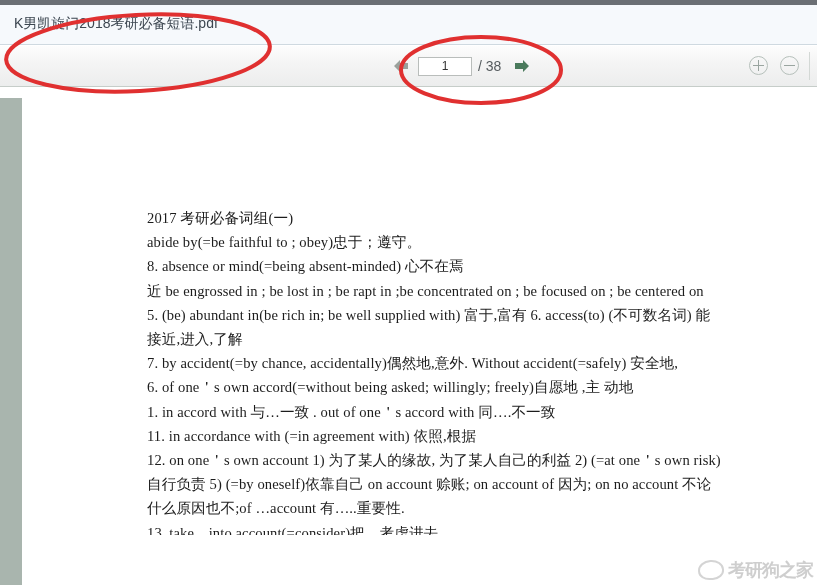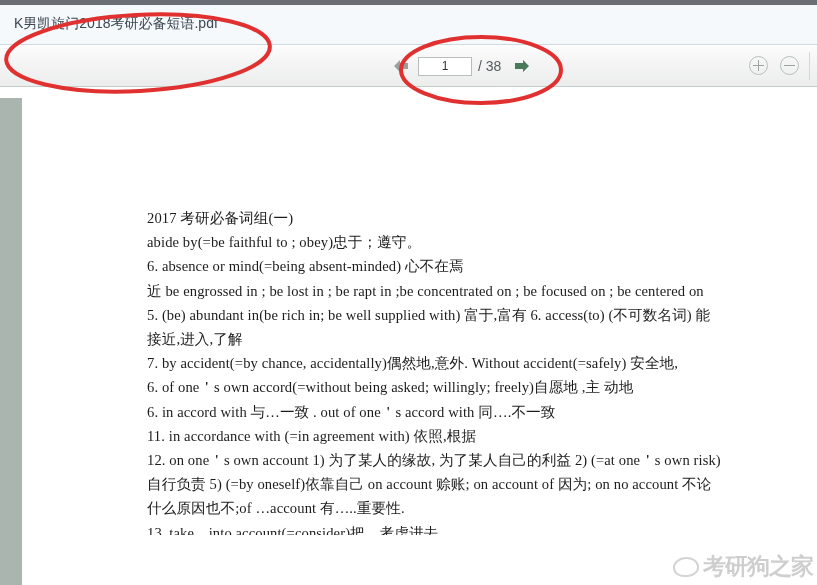--- a/index.html
+++ b/index.html
@@ -179,21 +179,21 @@
   }
   .wm-mark {
     width: 26px; height: 20px;
     border: 2px solid #9a9a9a;
     border-radius: 50% 50% 45% 45%;
     box-sizing: border-box;
     transform: rotate(-4deg);
   }
   .wm-text {
     font-family: "DejaVu Sans", sans-serif;
-    font-size: 23px;
+    font-size: 18px;
     color: #8d8d8d;
     font-weight: bold;
     letter-spacing: -1px;
     white-space: nowrap;
   }
 
   
   .annot-layer {
     position: absolute;
     left: 0; top: 0;
@@ -247,27 +247,27 @@
 
   <div class="viewer">
 
     <div class="side-rail"></div>
 
     <div class="page-sheet">
 
       <div class="doc-body">
         <div class="doc-line">2017 考研必备词组(一)</div>
         <div class="doc-line">abide by(=be faithful to ; obey)忠于；遵守。</div>
-        <div class="doc-line">6. absence or mind(=being absent-minded)  心不在焉</div>
+        <div class="doc-line">8. absence or mind(=being absent-minded)  心不在焉</div>
         <div class="doc-line">近 be engrossed in ; be lost in ; be rapt in ;be concentrated on  ; be focused on ; be centered on</div>
         <div class="doc-line">5. (be) abundant in(be rich in; be well supplied with)  富于,富有   6. access(to) (不可数名词)  能</div>
         <div class="doc-line">接近,进入,了解</div>
         <div class="doc-line">7. by accident(=by chance, accidentally)偶然地,意外. Without accident(=safely)  安全地,</div>
         <div class="doc-line">6. of one＇s own accord(=without being asked; willingly; freely)自愿地 ,主  动地</div>
-        <div class="doc-line">6. in accord with  与…一致 . out of one＇s accord with  同….不一致</div>
+        <div class="doc-line">1. in accord with  与…一致 . out of one＇s accord with  同….不一致</div>
         <div class="doc-line">11. in accordance with (=in agreement with)  依照,根据</div>
         <div class="doc-line">12. on one＇s own account   1)  为了某人的缘故, 为了某人自己的利益   2) (=at one＇s own risk)</div>
         <div class="doc-line">自行负责   5) (=by oneself)依靠自己   on account  赊账; on account of  因为; on no account  不论</div>
         <div class="doc-line">什么原因也不;of …account  有…..重要性.</div>
         <div class="doc-line clip">13. take…into account(=consider)把…考虑进去</div>
       </div>
 
       <div class="watermark">
         <span class="wm-mark"></span>
         <span class="wm-text">考研狗之家</span>

